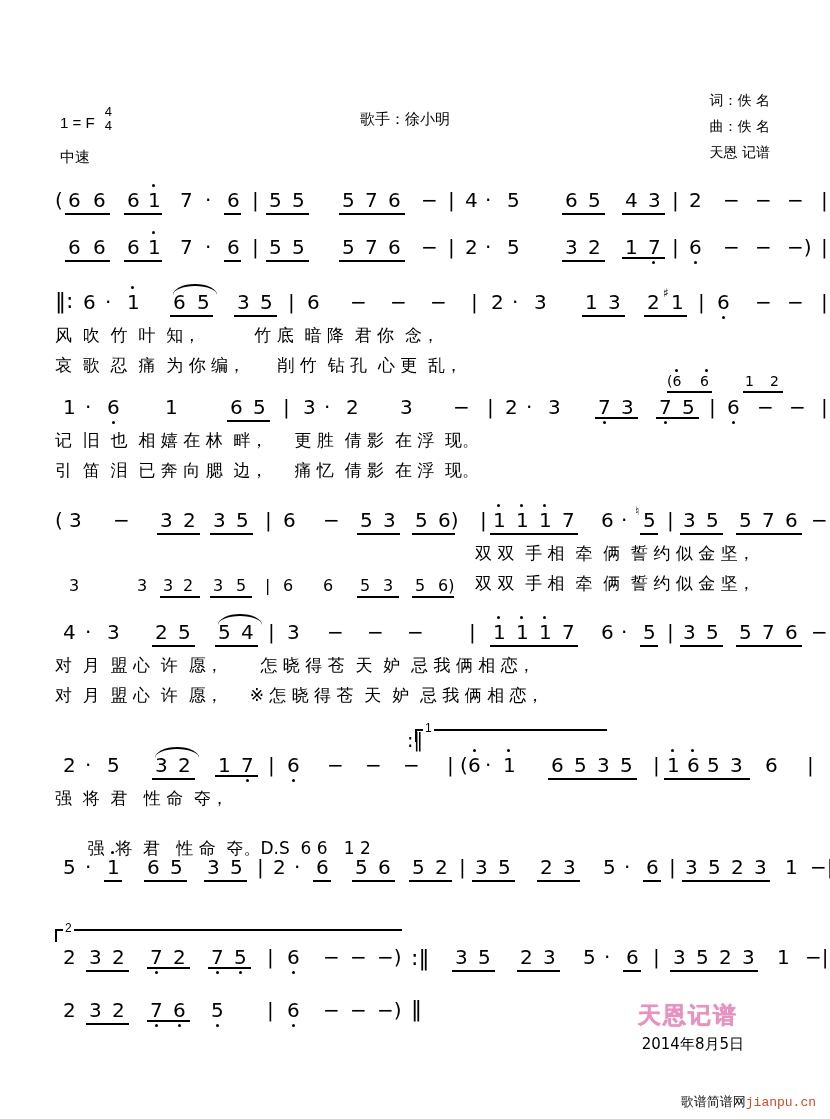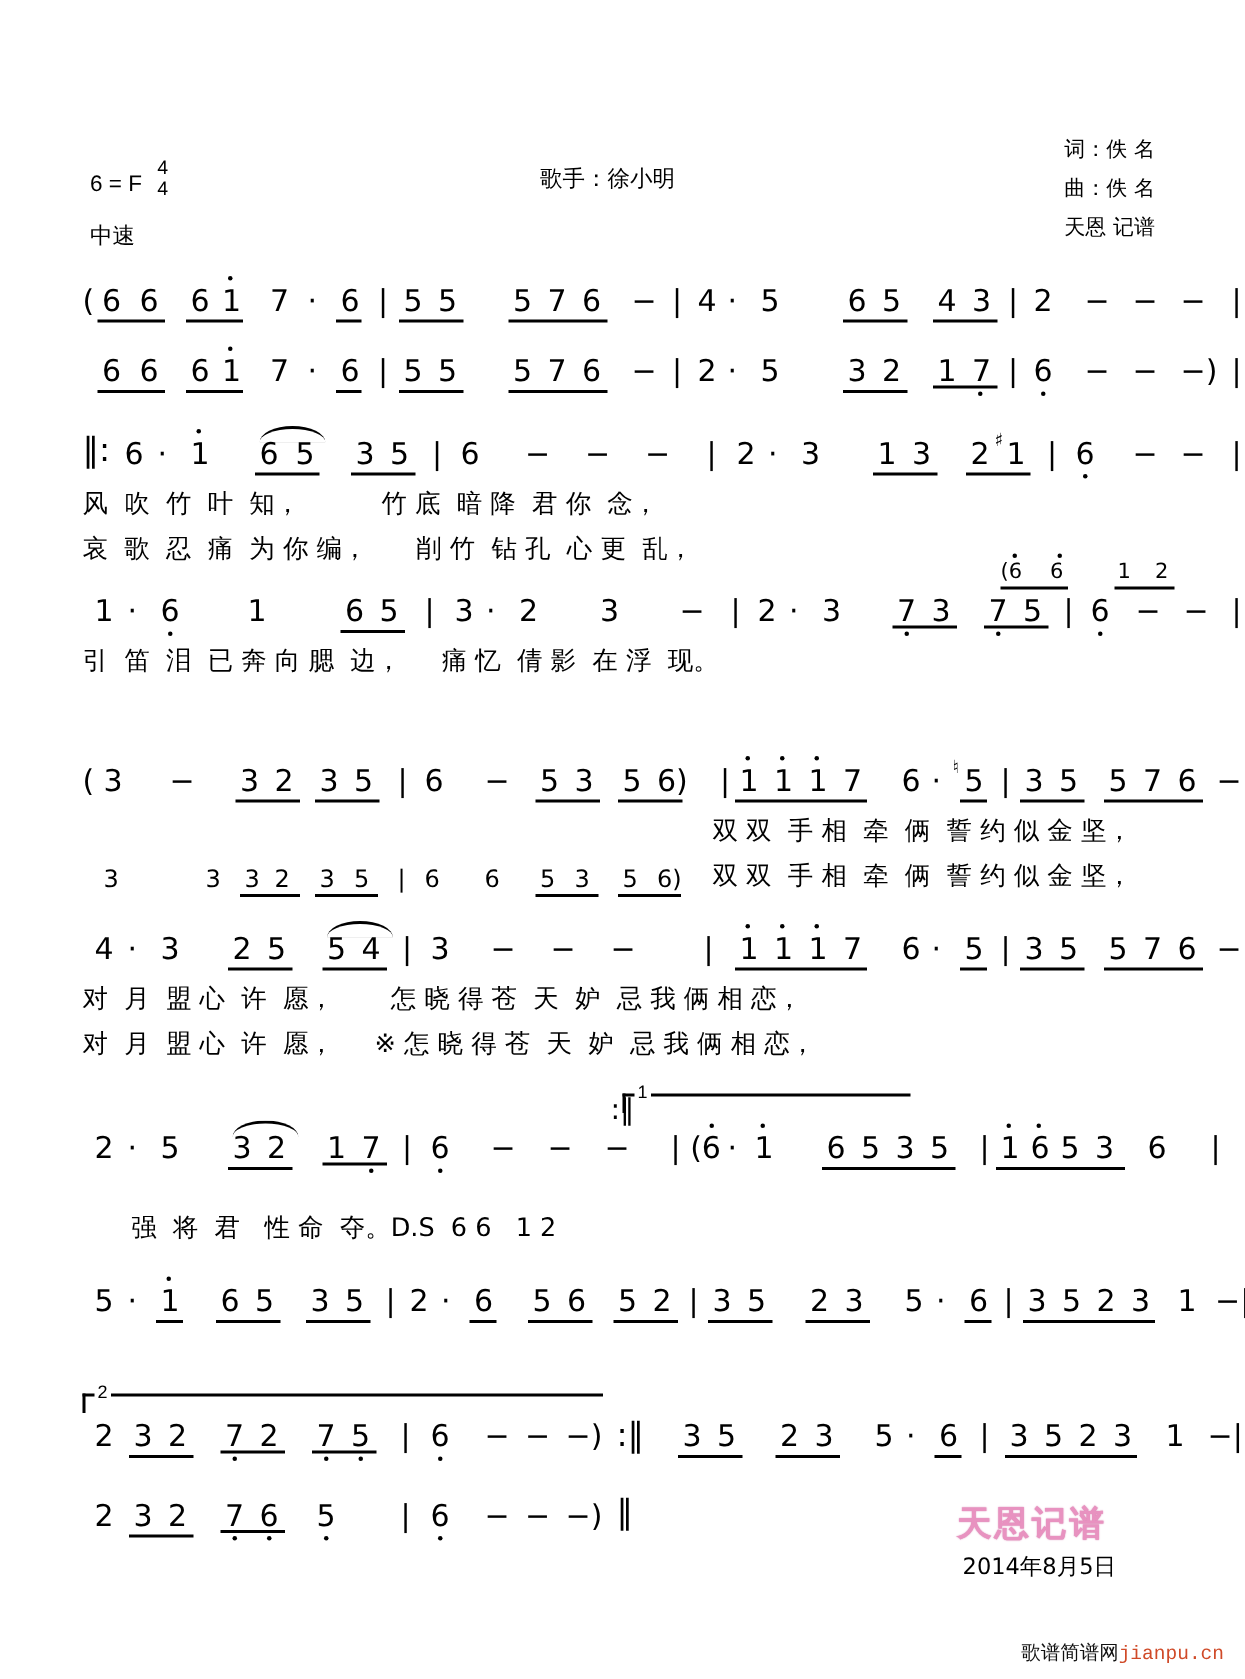--- a/index.html
+++ b/index.html
@@ -143,21 +143,21 @@
   .site .cn{color:#111;}
   .site .en{color:#d04a28;}
 </style>
 </head>
 <body>
 
 <div class="sheet">
 
 
   <div class="key-sig">
-    <span>6 = F</span>
+    <span>1 = F</span>
     <span class="frac">
       <span class="num">4</span>
       <span class="den">4</span>
     </span>
   </div>
   <div class="tempo">中速</div>
   <div class="singer">歌手：徐小明</div>
   <div class="credits">
     <div>词：佚  名</div>
     <div>曲：佚  名</div>
@@ -326,20 +326,21 @@
       <span class="dotup" style="left:620px;top:-26px;"></span>
       <span class="dotup" style="left:650px;top:-26px;"></span>
       <span class="beam" style="left:612px;top:-4px;width:45px;"></span>
       <span class="tok small" style="left:690px;top:-22px;">1</span>
       <span class="tok small" style="left:715px;top:-22px;">2</span>
       <span class="beam" style="left:688px;top:-4px;width:40px;"></span>
       <span class="tok" style="left:702px;">−</span>
       <span class="tok" style="left:734px;">−</span>
       <span class="tok" style="left:766px;">|</span>
     </div>
+    <div class="lyr">记  旧  也  相 嬉 在 林  畔，     更 胜  倩 影  在 浮  现。</div>
     <div class="lyr">引  笛  泪  已 奔 向 腮  边，     痛 忆  倩 影  在 浮  现。</div>
   </div>
 
   <div class="sys" style="top:508px;">
     <div class="mline">
       <span class="tok" style="left:0px;">(</span>
       <span class="tok" style="left:14px;">3</span>
       <span class="tok" style="left:58px;">−</span>
       <span class="tok" style="left:105px;">3</span>
       <span class="tok" style="left:128px;">2</span>
@@ -484,20 +485,21 @@
       <span class="tok" style="left:612px;">1</span>
       <span class="dotup" style="left:616px;top:-4px;"></span>
       <span class="tok" style="left:632px;">6</span>
       <span class="dotup" style="left:636px;top:-4px;"></span>
       <span class="tok" style="left:652px;">5</span>
       <span class="tok" style="left:675px;">3</span>
       <span class="beam" style="left:609px;top:25px;width:86px;"></span>
       <span class="tok" style="left:710px;">6</span>
       <span class="tok" style="left:752px;">|</span>
     </div>
+    <div class="lyr">强  将  君   性 命  夺，</div>
     <div class="lyr">
       <span>强  将  君   性 命  夺。D.S  6 6   1 2</span>
     </div>
   </div>
 
   <div class="sys" style="top:855px;">
     <div class="mline">
       <span class="tok" style="left:8px;">5</span>
       <span class="tok" style="left:30px;">·</span>
       <span class="tok" style="left:52px;">1</span>

